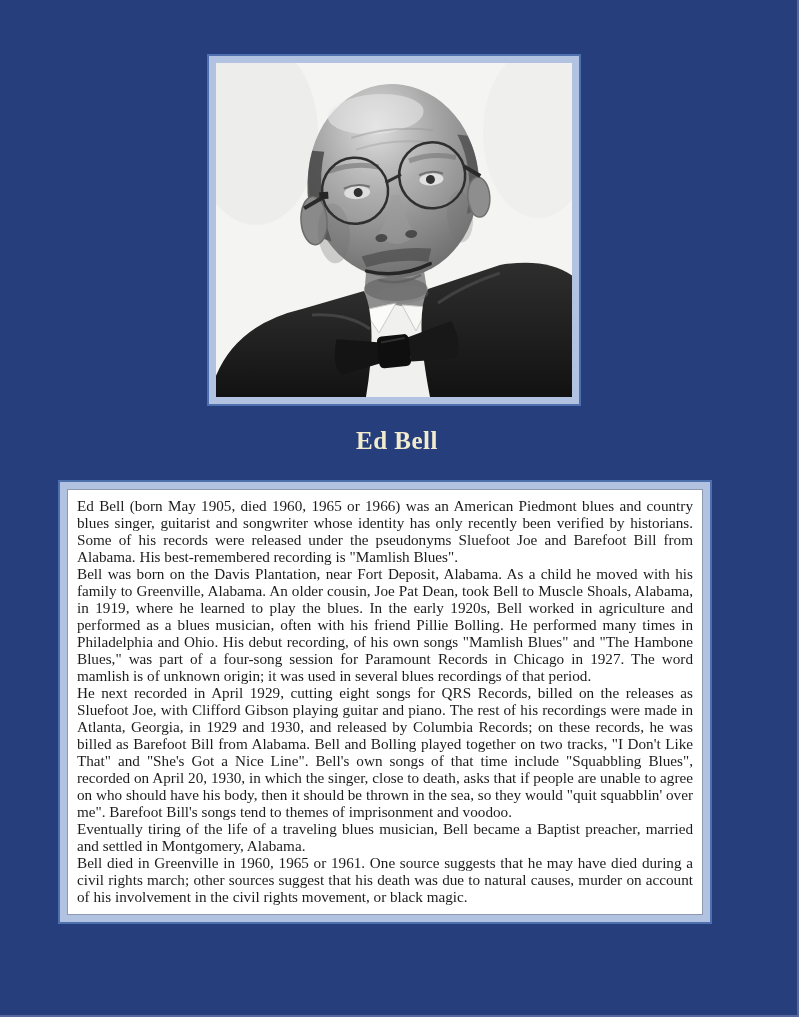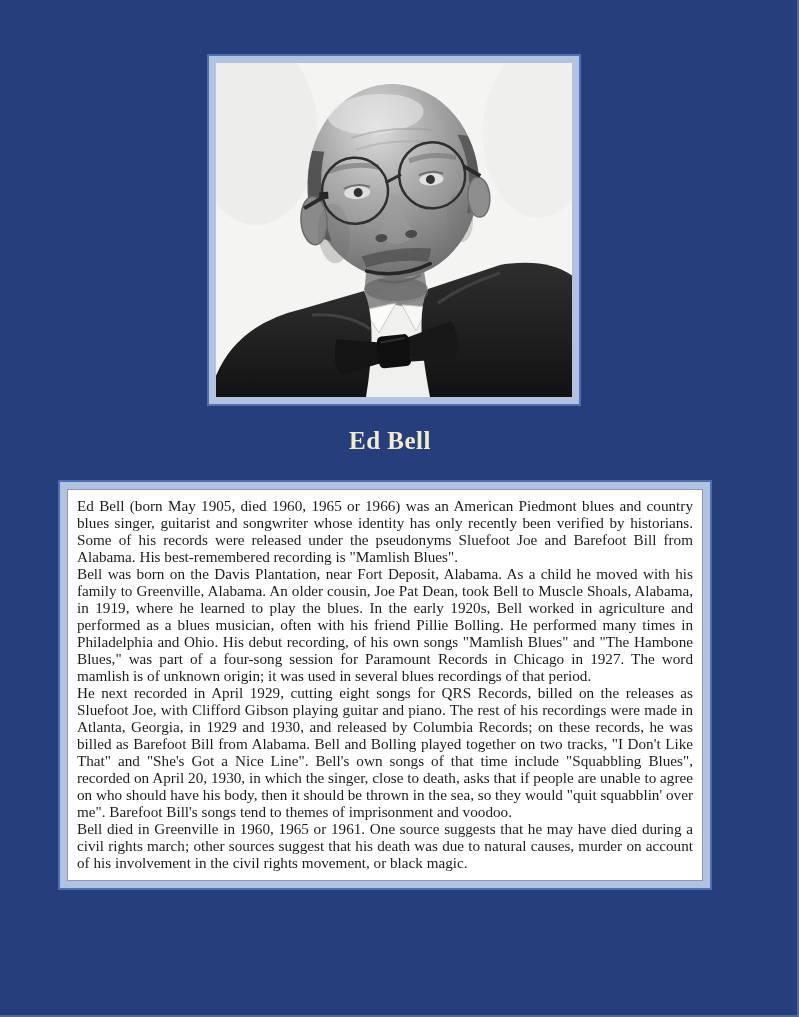--- a/index.html
+++ b/index.html
@@ -40,20 +40,21 @@
   .photo-inner svg{display:block;}
   .page-title{
     margin:20px 0 0 0;
     width:780px;
     text-align:center;
     font-size:25px;
     font-weight:bold;
     letter-spacing:0.5px;
     color:var(--title-text);
     line-height:30px;
+    padding-left:7px;
   }
   .bio-box{
     margin:24px 85px 0 58px;
     box-sizing:border-box;
     border:2px solid var(--border-outer);
     background:var(--border-inner);
     padding:7px;
   }
   .bio-inner{
     border:1px solid var(--box-rule);
@@ -164,17 +165,18 @@
     </div>
   </div>
 
   <h1 class="page-title">Ed Bell</h1>
 
   <div class="bio-box">
     <div class="bio-inner">
       <p>Ed Bell (born May 1905, died 1960, 1965 or 1966) was an American Piedmont blues and country blues singer, guitarist and songwriter whose identity has only recently been verified by historians. Some of his records were released under the pseudonyms Sluefoot Joe and Barefoot Bill from Alabama. His best-remembered recording is "Mamlish Blues".</p>
       <p>Bell was born on the Davis Plantation, near Fort Deposit, Alabama. As a child he moved with his family to Greenville, Alabama. An older cousin, Joe Pat Dean, took Bell to Muscle Shoals, Alabama, in 1919, where he learned to play the blues. In the early 1920s, Bell worked in agriculture and performed as a blues musician, often with his friend Pillie Bolling. He performed many times in Philadelphia and Ohio. His debut recording, of his own songs "Mamlish Blues" and "The Hambone Blues," was part of a four-song session for Paramount Records in Chicago in 1927. The word mamlish is of unknown origin; it was used in several blues recordings of that period.</p>
       <p>He next recorded in April 1929, cutting eight songs for QRS Records, billed on the releases as Sluefoot Joe, with Clifford Gibson playing guitar and piano. The rest of his recordings were made in Atlanta, Georgia, in 1929 and 1930, and released by Columbia Records; on these records, he was billed as Barefoot Bill from Alabama. Bell and Bolling played together on two tracks, "I Don't Like That" and "She's Got a Nice Line". Bell's own songs of that time include "Squabbling Blues", recorded on April 20, 1930, in which the singer, close to death, asks that if people are unable to agree on who should have his body, then it should be thrown in the sea, so they would "quit squabblin' over me". Barefoot Bill's songs tend to themes of imprisonment and voodoo.</p>
+      <p>Eventually tiring of the life of a traveling blues musician, Bell became a Baptist preacher, married and settled in Montgomery, Alabama.</p>
       <p>Bell died in Greenville in 1960, 1965 or 1961. One source suggests that he may have died during a civil rights march; other sources suggest that his death was due to natural causes, murder on account of his involvement in the civil rights movement, or black magic.</p>
     </div>
   </div>
 
 </div>
 
 </body></html>

